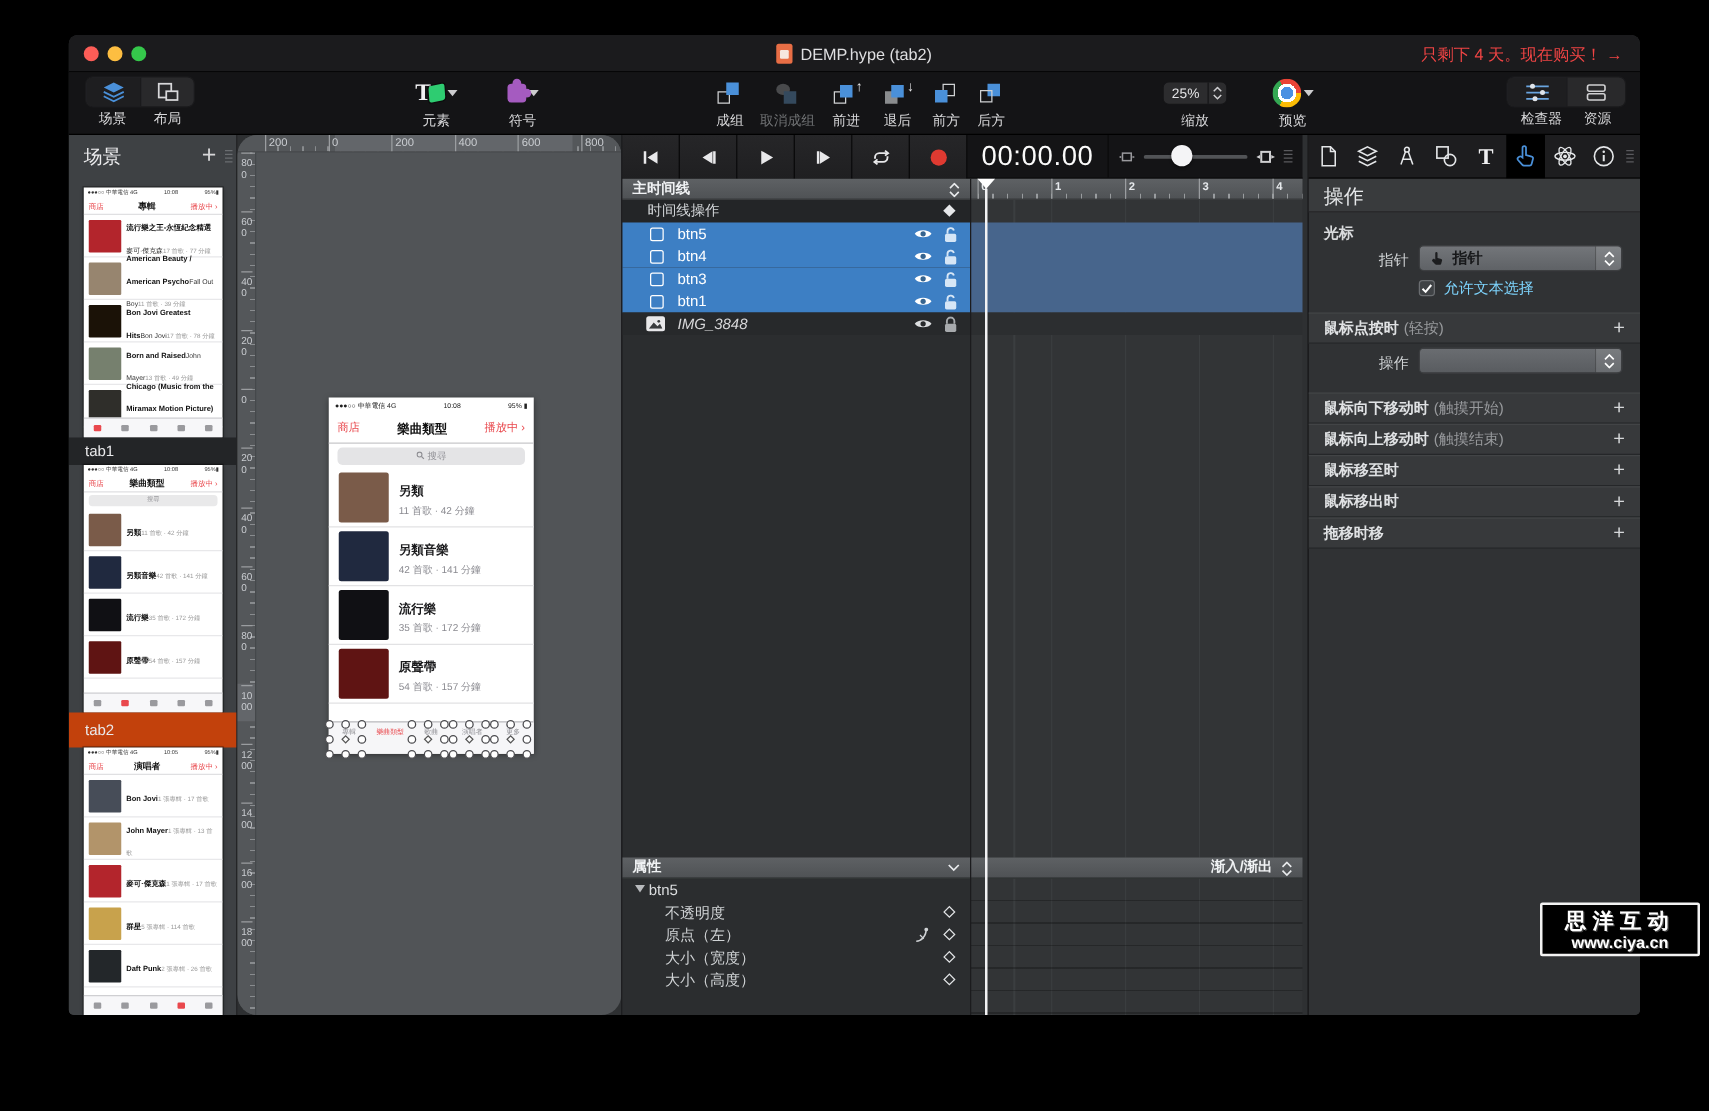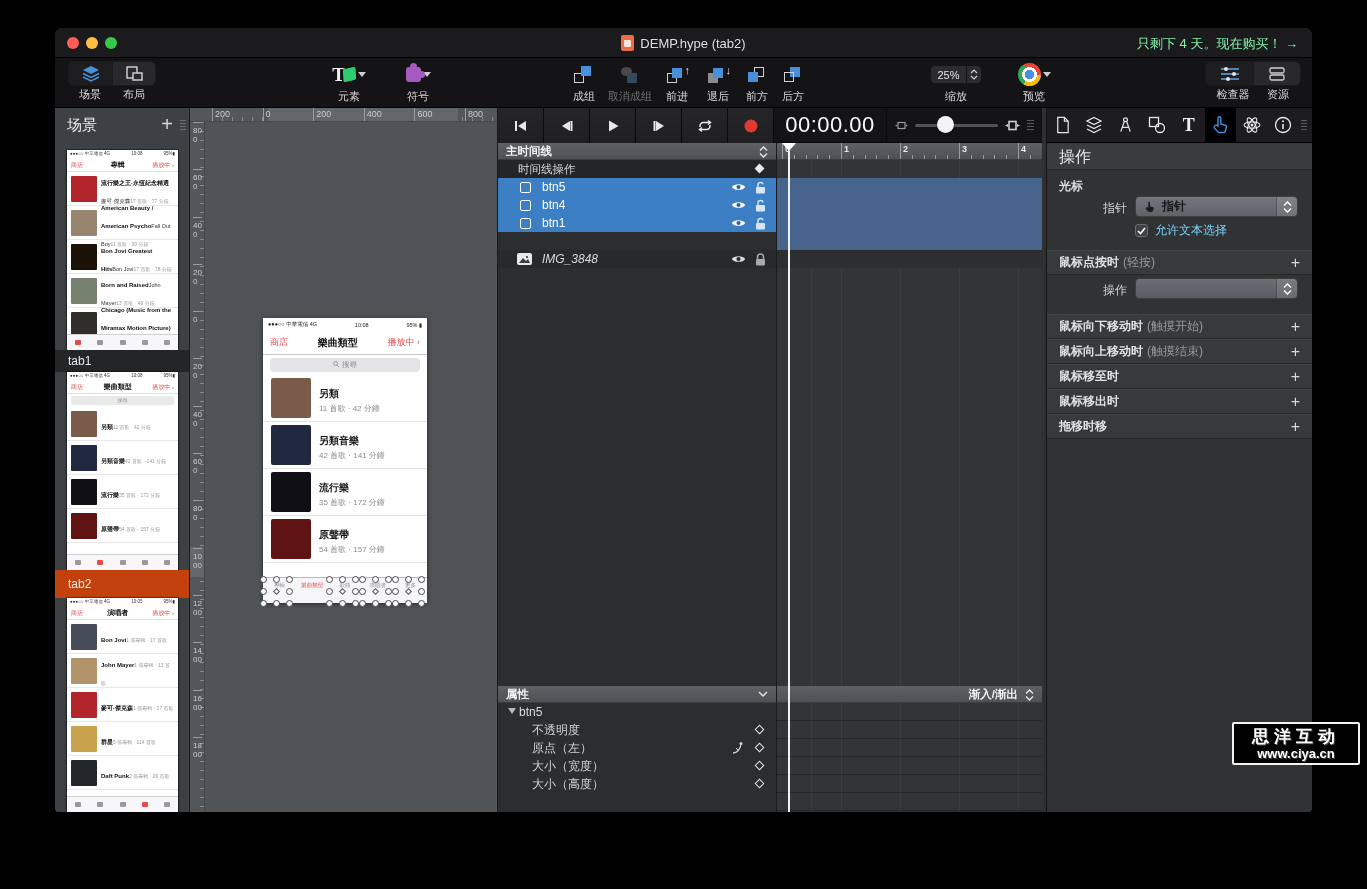--- a/index.html
+++ b/index.html
@@ -8,21 +8,21 @@
   #app{position:relative;width:1367px;height:768px;background:#000;}
   #win{position:absolute;left:55px;top:28px;width:1257px;height:784px;background:#2e3032;border-radius:7px 7px 4px 4px;overflow:hidden;}
 
   
   .titlebar{position:absolute;top:0;left:0;right:0;height:30px;background:#1b1b1d;border-bottom:1px solid #000;}
   .tl{position:absolute;top:9px;width:12px;height:12px;border-radius:50%;}
   .tl.r{left:12px;background:#fc5d57;}.tl.y{left:31px;background:#fdbe41;}.tl.g{left:50px;background:#35c84b;}
   .wtitle{position:absolute;top:0;left:200px;right:200px;height:30px;display:flex;align-items:center;justify-content:center;gap:6px;color:#dfdfe1;font-size:13px;}
   .doc-ico{width:13px;height:16px;background:#e86e45;border-radius:2px;position:relative;}
   .doc-ico:after{content:"";position:absolute;left:3px;top:5px;width:7px;height:7px;background:#f6e7df;border-radius:1px;}
-  .promo{position:absolute;right:14px;top:7px;color:#86efac;font-size:13px;}
+  .promo{position:absolute;right:14px;top:7px;color:#ef4444;font-size:13px;}
 
   
   .toolbar{position:absolute;top:30px;left:0;right:0;height:50px;background:#141416;border-bottom:1px solid #000;}
   .titem{position:absolute;top:3px;text-align:center;color:#d8d8da;font-size:11px;}
   .ticon{height:27px;display:flex;align-items:center;justify-content:center;gap:2px;}
   .tlabel{margin-top:1px;}
   .dim .tlabel{color:#707274;}
   .segbox{display:flex;background:#29292b;border:1px solid #1a1a1c;border-radius:6px;height:25px;overflow:hidden;}
   .seghalf{width:43px;display:grid;place-items:center;}
   .seghalf.on{background:#1e1e20;}
@@ -67,21 +67,21 @@
   .mtx{min-width:0;}
   .mt{font-size:6px;font-weight:bold;color:#111;line-height:7px;}
   .ma{font-size:5.5px;color:#333;line-height:6px;}
   .ms{font-size:5px;color:#999;line-height:6px;}
   .mtabbar{position:absolute;bottom:0;left:0;right:0;height:16px;background:#f7f7f9;border-top:1px solid #cfcfd2;display:flex;}
   .mtab{flex:1;display:flex;flex-direction:column;align-items:center;justify-content:center;gap:1px;}
   .mico{width:6px;height:5px;background:#9a9a9e;border-radius:1px;}
   .t1 .mtab:nth-child(1) .mico,.t2 .mtab:nth-child(2) .mico,.t3 .mtab:nth-child(4) .mico{background:#e9484d;}
 
   
-  #canvas{position:absolute;left:135px;top:80px;width:307px;height:704px;background:#515457;overflow:hidden;}
+  #canvas{position:absolute;left:135px;top:80px;width:307px;height:704px;background:#515457;overflow:hidden;border-radius:16px;}
   .hruler{position:absolute;top:0;left:0;right:0;height:14px;background-color:#54575a;border-bottom:1px solid #45484b;display:flex;padding-left:22px;background-image:repeating-linear-gradient(90deg,rgba(200,203,206,.45) 0 1px,transparent 1px 10px);background-size:100% 4px;background-position:22px 100%;background-repeat:no-repeat;}
   .hband{position:absolute;left:78px;width:190px;top:0;height:13px;background:#63666a;}
   .hrl{width:50.6px;flex:none;border-left:1px solid #9a9da0;padding-left:2px;font-size:9px;color:#c9ccd0;line-height:12px;position:relative;z-index:1;}
   .vruler{position:absolute;top:14px;left:0;width:15px;bottom:0;background-color:#54575a;border-right:1px solid #45484b;background-image:repeating-linear-gradient(180deg,rgba(200,203,206,.45) 0 1px,transparent 1px 9px);background-size:4px 100%;background-position:100% 0;background-repeat:no-repeat;}
   .vband{position:absolute;left:0;right:0;top:425px;height:30px;background:#63666a;}
   .vwrap{position:absolute;top:0;left:0;right:0;display:flex;flex-direction:column;z-index:1;}
   .vrl{height:47.3px;flex:none;border-top:1px solid #9a9da0;font-size:8px;line-height:9px;color:#c9ccd0;padding-top:3px;word-break:break-all;width:9px;margin-left:3px;}
   
   #phone{position:absolute;left:73px;top:210px;width:164px;height:285px;background:#fff;box-shadow:0 1px 5px rgba(0,0,0,.5);}
   .pstatus{height:13px;display:flex;justify-content:space-between;align-items:center;padding:0 5px;font-size:5.5px;color:#222;}
@@ -771,20 +771,36 @@
               </svg>
             </span>
           <span class="lockpos">
               <svg width="11" height="13" viewBox="0 0 11 13">
                 <path d="M3 6V4.2A2.6 2.6 0 018.1 3.4" fill="none" stroke="#d6e6f6" stroke-width="1.5"></path>
                 <rect x="1" y="6" width="9" height="6.5" rx="1.3" fill="#d6e6f6"></rect>
               </svg>
             </span>
         </div>
 
+        <div class="lrow">
+          <span class="cb"></span>
+          <span class="nm">btn3</span>
+          <span class="eyepos">
+              <svg width="15" height="10" viewBox="0 0 15 10">
+                <path d="M.8 5C3 1.2 12 1.2 14.2 5 12 8.8 3 8.8.8 5z" fill="#fff"></path>
+                <circle cx="7.5" cy="5" r="2.1" fill="#36648f"></circle>
+              </svg>
+            </span>
+          <span class="lockpos">
+              <svg width="11" height="13" viewBox="0 0 11 13">
+                <path d="M3 6V4.2A2.6 2.6 0 018.1 3.4" fill="none" stroke="#d6e6f6" stroke-width="1.5"></path>
+                <rect x="1" y="6" width="9" height="6.5" rx="1.3" fill="#d6e6f6"></rect>
+              </svg>
+            </span>
+        </div>
 
         <div class="lrow">
           <span class="cb"></span>
           <span class="nm">btn1</span>
           <span class="eyepos">
               <svg width="15" height="10" viewBox="0 0 15 10">
                 <path d="M.8 5C3 1.2 12 1.2 14.2 5 12 8.8 3 8.8.8 5z" fill="#fff"></path>
                 <circle cx="7.5" cy="5" r="2.1" fill="#36648f"></circle>
               </svg>
             </span>

